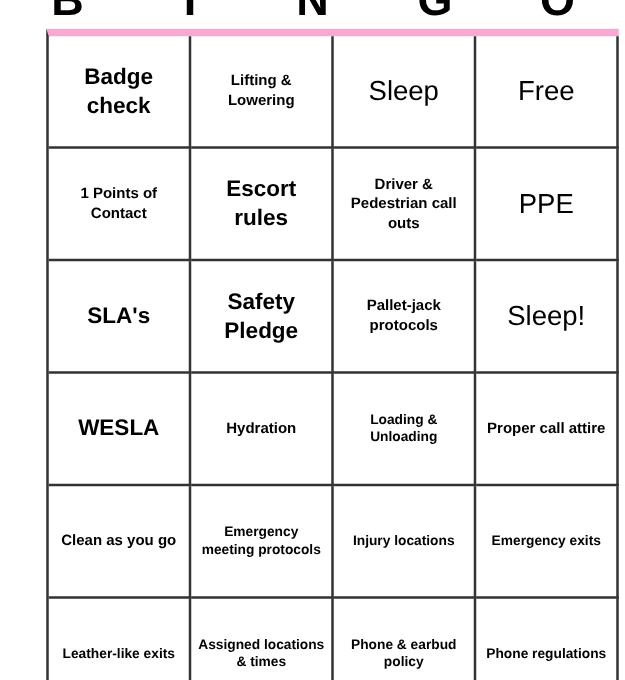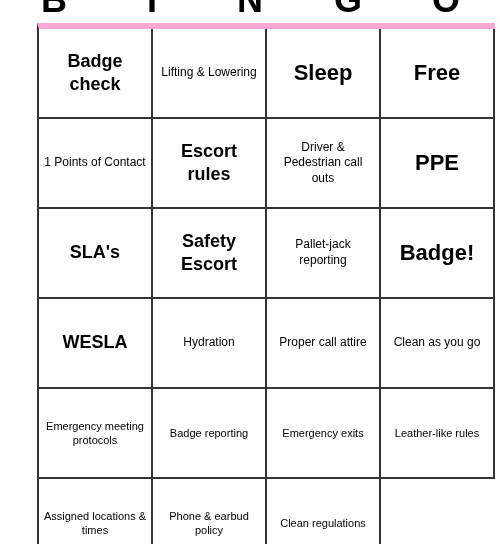--- a/index.html
+++ b/index.html
@@ -41,24 +41,25 @@
       display: flex;
       align-items: center;
       justify-content: center;
       text-align: center;
       padding: 4px;
       min-height: 90px;
     }
     .bingo-cell span {
       font-size: 13px;
       line-height: 1.3;
+      font-weight: bold;
     }
     .bingo-cell.large span {
       font-size: 22px;
-      font-weight: bold;
+      font-weight: normal;
     }
     .bingo-cell.medium span {
       font-size: 18px;
       font-weight: bold;
     }
     .bingo-cell.small span {
       font-size: 12px;
     }
     .bingo-cell.xsmall span {
       font-size: 11px;
@@ -97,55 +98,58 @@
       <div class="bingo-cell small">
         <span>Driver &amp; Pedestrian call outs</span>
       </div>
       <div class="bingo-cell large">
         <span>PPE</span>
       </div>
       <div class="bingo-cell medium">
         <span>SLA's</span>
       </div>
       <div class="bingo-cell medium">
-        <span>Safety Escort</span>
+        <span>Safety Pledge</span>
       </div>
       <div class="bingo-cell small">
-        <span>Pallet-jack reporting</span>
+        <span>Pallet-jack protocols</span>
       </div>
       <div class="bingo-cell large">
-        <span>Badge!</span>
+        <span>Sleep!</span>
       </div>
       <div class="bingo-cell medium">
         <span>WESLA</span>
       </div>
       <div class="bingo-cell small">
         <span>Hydration</span>
+      </div>
+      <div class="bingo-cell xsmall">
+        <span>Loading &amp; Unloading</span>
       </div>
       <div class="bingo-cell small">
         <span>Proper call attire</span>
       </div>
       <div class="bingo-cell small">
         <span>Clean as you go</span>
       </div>
       <div class="bingo-cell xsmall">
         <span>Emergency meeting protocols</span>
       </div>
       <div class="bingo-cell xsmall">
-        <span>Badge reporting</span>
+        <span>Injury locations</span>
       </div>
       <div class="bingo-cell xsmall">
         <span>Emergency exits</span>
       </div>
       <div class="bingo-cell xsmall">
-        <span>Leather-like rules</span>
+        <span>Leather-like exits</span>
       </div>
       <div class="bingo-cell xsmall">
         <span>Assigned locations &amp; times</span>
       </div>
       <div class="bingo-cell xsmall">
         <span>Phone &amp; earbud policy</span>
       </div>
       <div class="bingo-cell xsmall">
-        <span>Clean regulations</span>
+        <span>Phone regulations</span>
       </div>
     </div>
 </div>
 
 </body></html>

